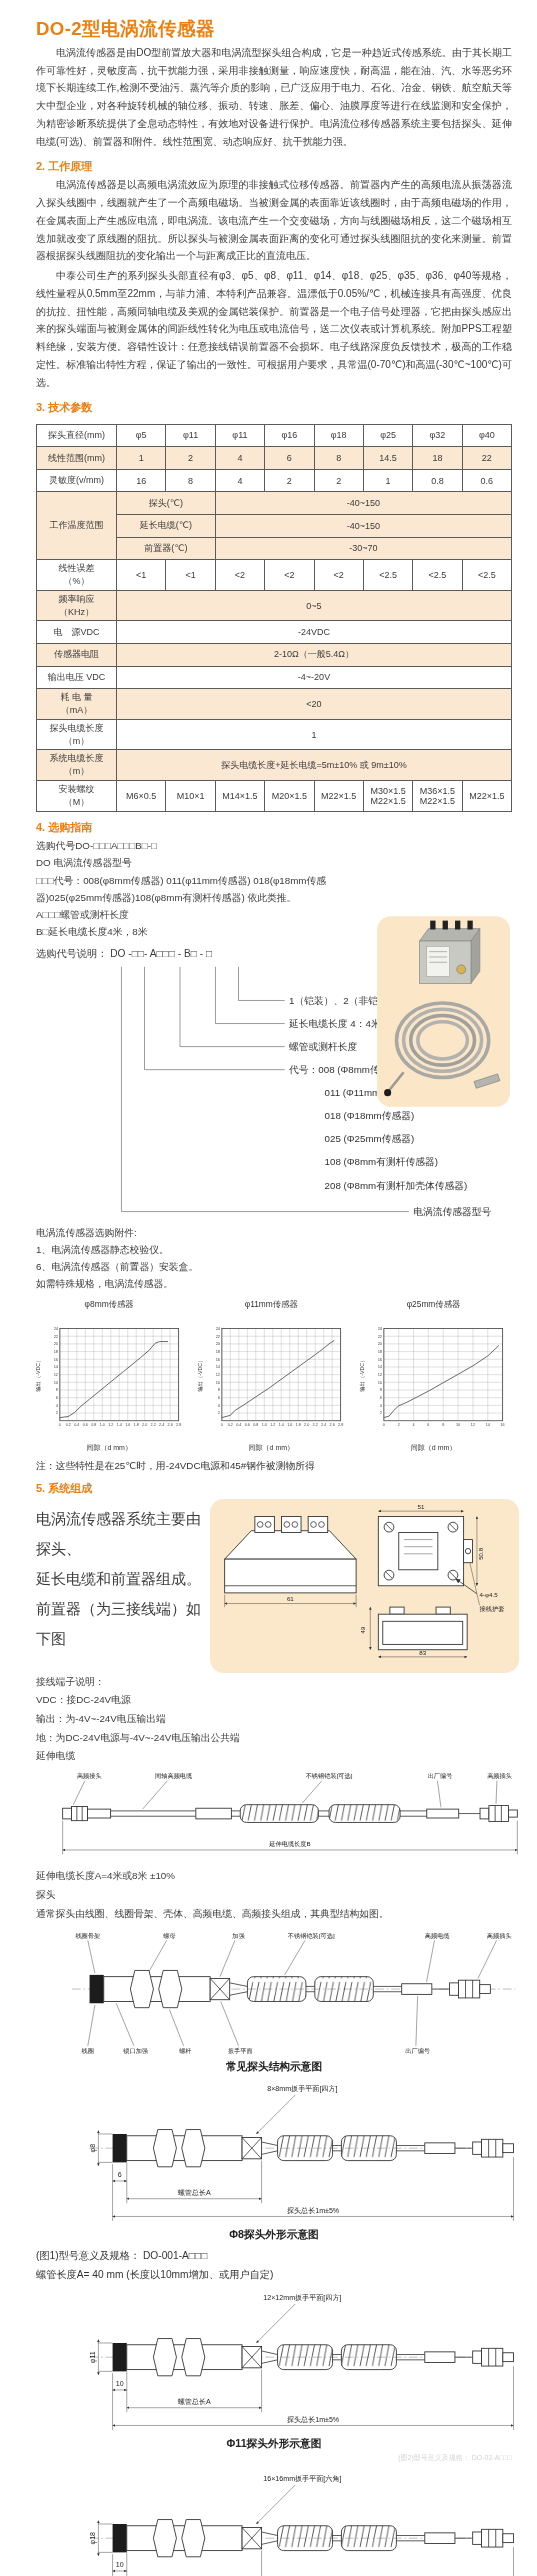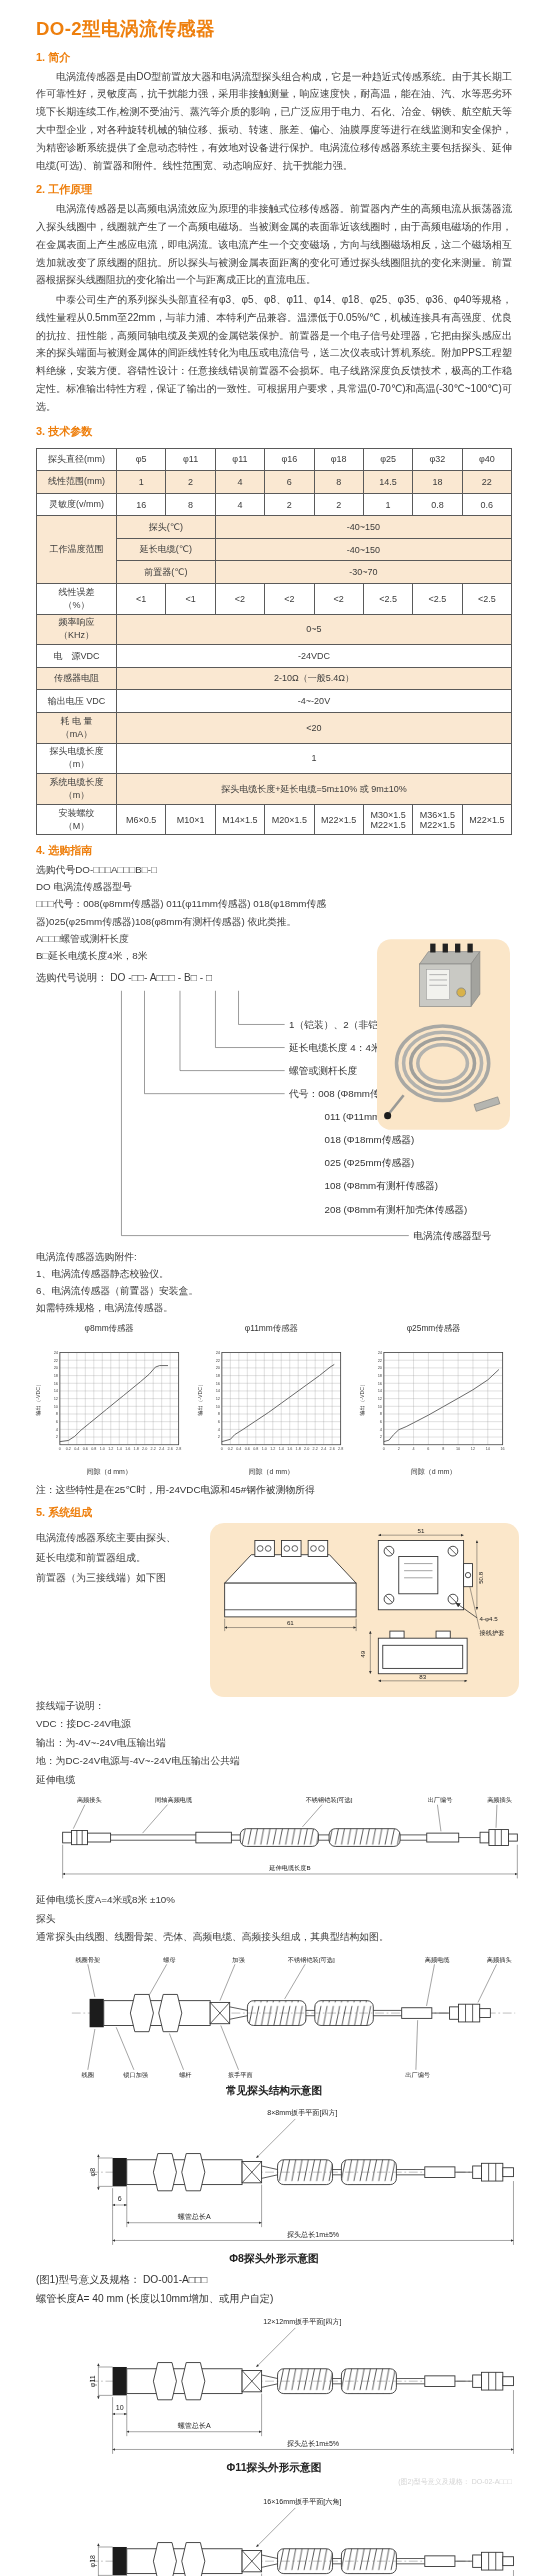--- a/index.html
+++ b/index.html
@@ -19,21 +19,21 @@
   .sel-line{font-size:9.8px;line-height:1.75;}
   .sel-code{font-size:10.2px;margin:7px 0 0;}
   .selection-wrap{position:relative;}
   .photo{position:absolute;right:1.8px;top:96px;width:133px;height:191px;}
   .charts-row{display:flex;gap:5.3px;margin:7px 0 0 -5.3px;}
   .chart{width:158px;text-align:center;}
   .chart-title{font-size:8.4px;color:#333;margin-bottom:15px;}
   .chart-xlabel{font-size:7px;color:#333;margin-top:-1.8px;}
   .peach-panel{background:var(--peach);border-radius:14px;padding:5.3px 3.6px;}
   .sys-top{display:flex;gap:5.3px;align-items:flex-start;margin-top:1.8px;}
-  .sys-intro{width:169px;font-size:10px;line-height:2.0;flex:none;padding-top:5.3px;}
+  .sys-intro{width:169px;font-size:15px;line-height:2.0;flex:none;padding-top:5.3px;}
   .plain-line{font-size:9.8px;line-height:1.9;}
   .fig-cap{text-align:center;font-size:10.7px;font-weight:bold;color:#222;margin:0 0 5.3px;}
   .fig-line{font-size:10.2px;line-height:1.8;color:#333;}
   .fig-line.faint{opacity:.22;font-size:7px;text-align:right;margin-top:-3.6px;}
   .dwg{display:block;margin:3.6px auto 0;}
   
   .w{fill:#fff;stroke:#333;stroke-width:1;}
   .s{stroke:#333;stroke-width:.9;fill:none;}
   .thin{stroke:#444;stroke-width:.6;fill:none;}
   .cl{stroke:#888;stroke-width:.6;stroke-dasharray:10 3 2 3;}
@@ -56,21 +56,20 @@
         <path d="M1,28 L6,2" stroke="#444" stroke-width="1" fill="none"></path>
       </pattern>
   </defs>
 </svg>
 
 <div class="page">
 <div class="content">
 
   <h1 class="title">DO-2型电涡流传感器</h1>
 
-  <div class="sec-h">1. 简介</div>
   <p class="body">电涡流传感器是由DO型前置放大器和电涡流型探头组合构成，它是一种趋近式传感系统。由于其长期工作可靠性好，灵敏度高，抗干扰能力强，采用非接触测量，响应速度快，耐高温，能在油、汽、水等恶劣环境下长期连续工作,检测不受油污、蒸汽等介质的影响，已广泛应用于电力、石化、冶金、钢铁、航空航天等大中型企业，对各种旋转机械的轴位移、振动、转速、胀差、偏心、油膜厚度等进行在线监测和安全保护，为精密诊断系统提供了全息动态特性，有效地对设备进行保护。电涡流位移传感器系统主要包括探头、延伸电缆(可选)、前置器和附件。线性范围宽、动态响应好、抗干扰能力强。</p>
 
   <div class="sec-h">2. 工作原理</div>
   <p class="body">电涡流传感器是以高频电涡流效应为原理的非接触式位移传感器。前置器内产生的高频电流从振荡器流入探头线圈中，线圈就产生了一个高频电磁场。当被测金属的表面靠近该线圈时，由于高频电磁场的作用，在金属表面上产生感应电流，即电涡流。该电流产生一个交变磁场，方向与线圈磁场相反，这二个磁场相互迭加就改变了原线圈的阻抗。所以探头与被测金属表面距离的变化可通过探头线圈阻抗的变化来测量。前置器根据探头线圈阻抗的变化输出一个与距离成正比的直流电压。</p>
   <p class="body">中泰公司生产的系列探头头部直径有φ3、φ5、φ8、φ11、φ14、φ18、φ25、φ35、φ36、φ40等规格，线性量程从0.5mm至22mm，与菲力浦、本特利产品兼容。温漂低于0.05%/℃，机械连接具有高强度、优良的抗拉、扭性能，高频同轴电缆及美观的金属铠装保护。前置器是一个电子信号处理器，它把由探头感应出来的探头端面与被测金属体的间距线性转化为电压或电流信号，送二次仪表或计算机系统。附加PPS工程塑料绝缘，安装方便。容错性设计：任意接线错误前置器不会损坏。电子线路深度负反馈技术，极高的工作稳定性。标准输出特性方程，保证了输出的一致性。可根据用户要求，具常温(0-70℃)和高温(-30℃~100℃)可选。</p>
 
   <div class="sec-h">3. 技术参数</div>
   <table class="specs">
     <colgroup>
           <col class="c0">

